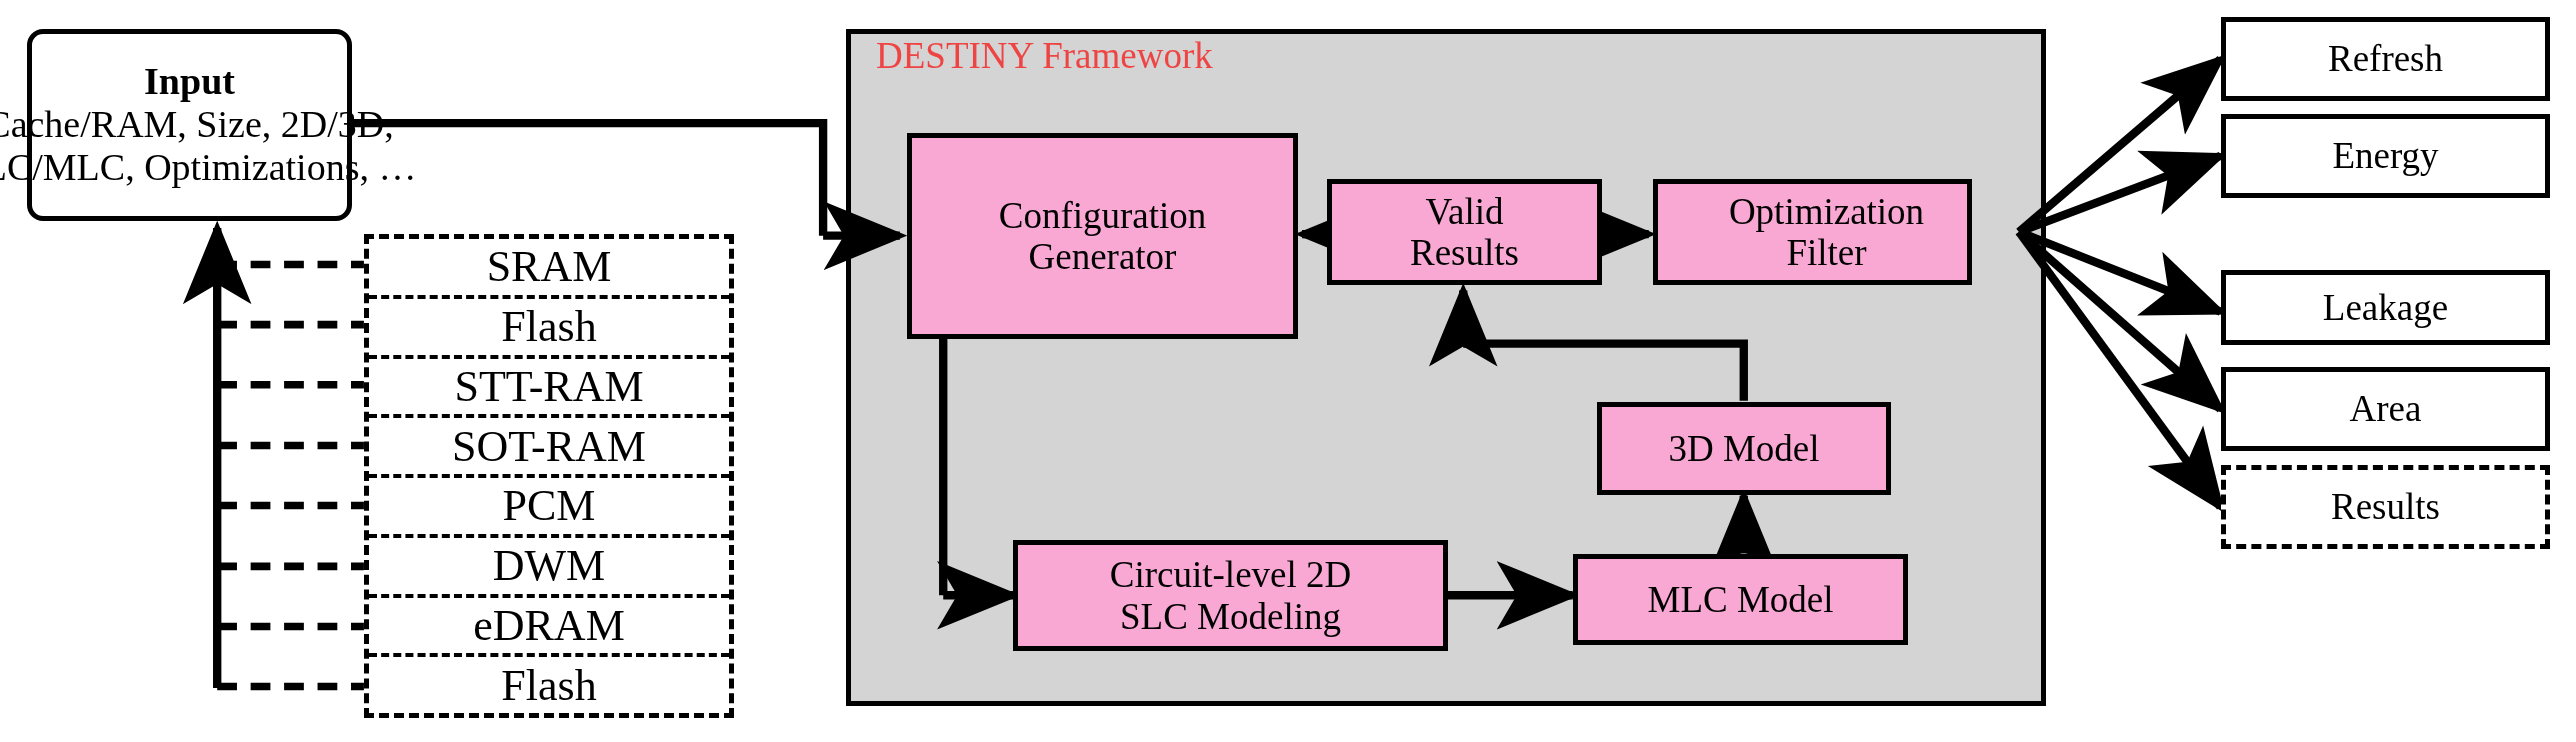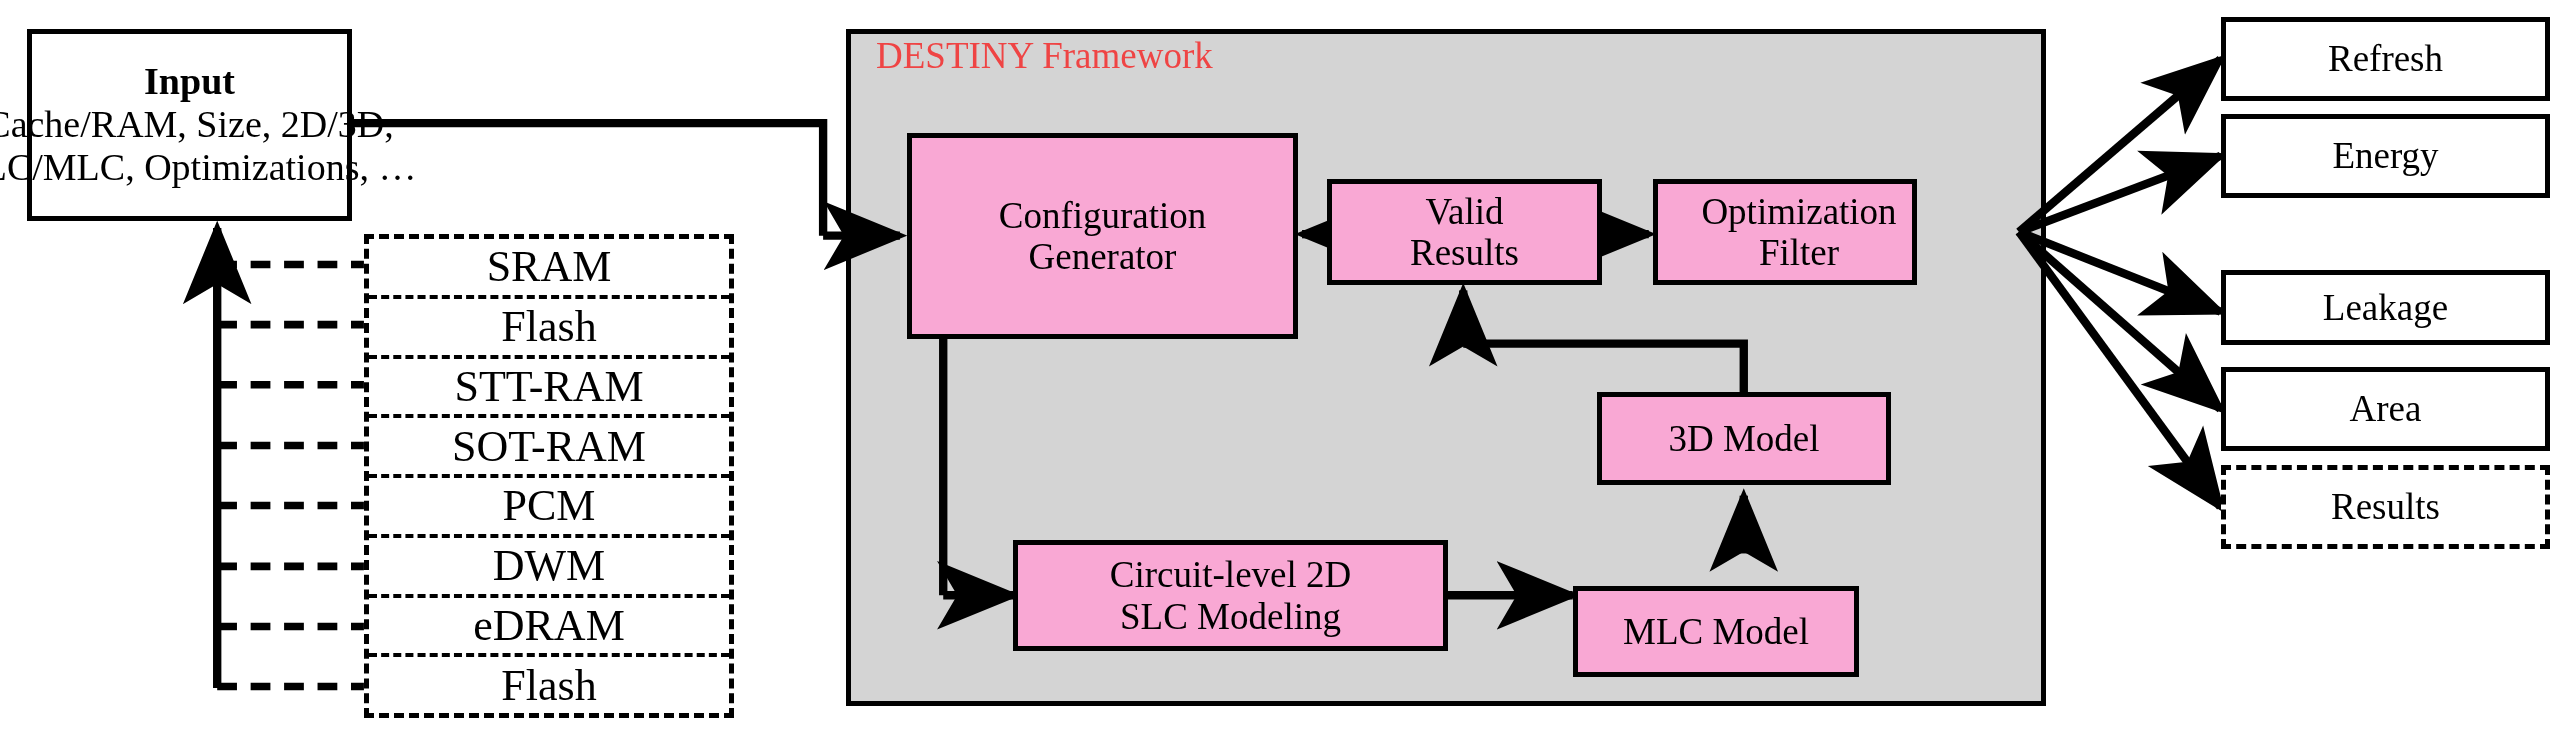--- a/index.html
+++ b/index.html
@@ -50,20 +50,21 @@
   }
   .node-dashed {
     border: 5.3px dashed #000000;
   }
   .node-white { background: #ffffff; }
   .node-gray  { background: #f9a8d4; }
   .input-box {
     flex-direction: column;
     justify-content: center;
     padding: 3px 7.6px;
+    border-radius: 16px;
   }
   .input-title {
     font-weight: bold;
     font-size: 38px;
     line-height: 1.1;
   }
   .input-line {
     font-size: 38px;
     line-height: 1.14;
     white-space: nowrap;
@@ -183,35 +184,35 @@
   <div class="node node-solid node-gray" style="left:907px; top:133px; width:391px; height:206px;">
     <span class="node-label fs48">Configuration
 Generator</span>
   </div>
 
   <div class="node node-solid node-gray" style="left:1327px; top:179px; width:275px; height:106px;">
     <span class="node-label fs48">Valid
 Results</span>
   </div>
 
-  <div class="node node-solid node-gray" style="left:1653px; top:179px; width:264px; height:106px;padding-left:28px;">
+  <div class="node node-solid node-gray" style="left:1653px; top:179px; width:319px; height:106px;padding-left:28px;">
     <span class="node-label fs48">Optimization
 Filter</span>
   </div>
 
-  <div class="node node-solid node-gray" style="left:1597px; top:392px; width:294px; height:93px;">
+  <div class="node node-solid node-gray" style="left:1597px; top:402px; width:294px; height:93px;">
     <span class="node-label fs48">3D Model</span>
   </div>
 
   <div class="node node-solid node-gray" style="left:1013px; top:540px; width:435px; height:111px;">
     <span class="node-label fs48">Circuit-level 2D
 SLC Modeling</span>
   </div>
 
-  <div class="node node-solid node-gray" style="left:1573px; top:586px; width:286px; height:91px;">
+  <div class="node node-solid node-gray" style="left:1573px; top:554px; width:335px; height:91px;">
     <span class="node-label fs48">MLC Model</span>
   </div>
 
   <div class="node node-solid node-white" style="left:2221px; top:16.7px; width:329px; height:84px;">
     <span class="node-label fs48">Refresh</span>
   </div>
 
   <div class="node node-solid node-white" style="left:2221px; top:114px; width:329px; height:84px;">
     <span class="node-label fs48">Energy</span>
   </div>

